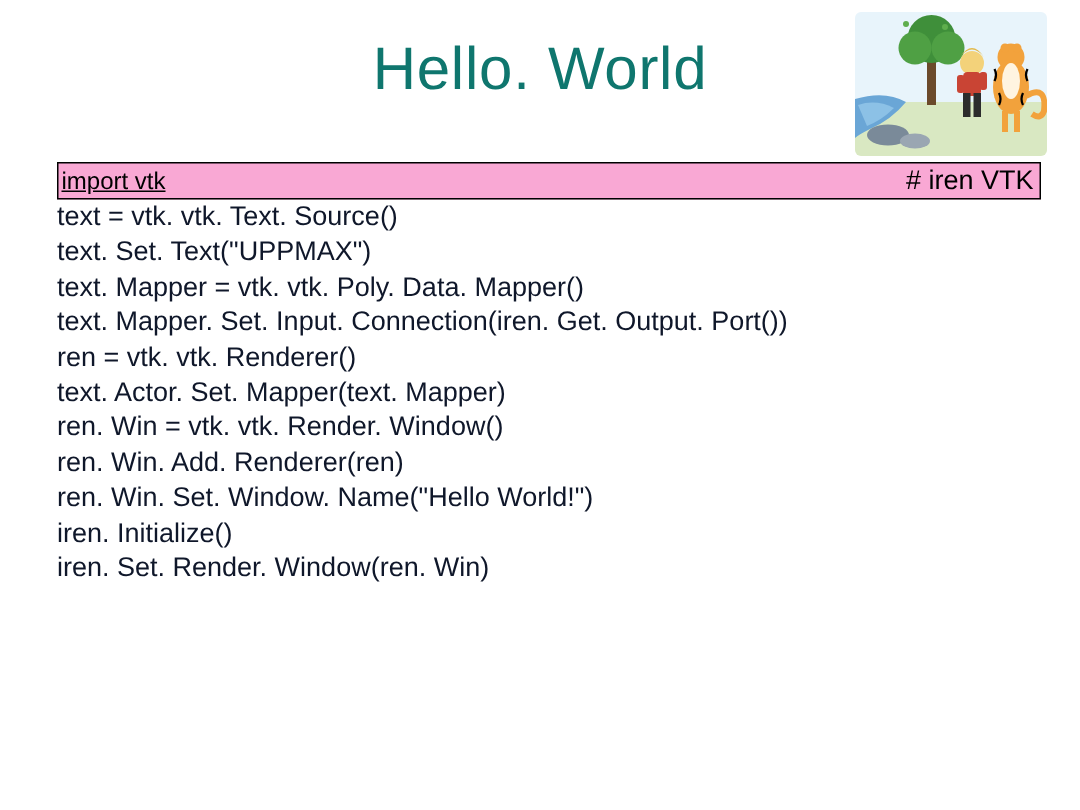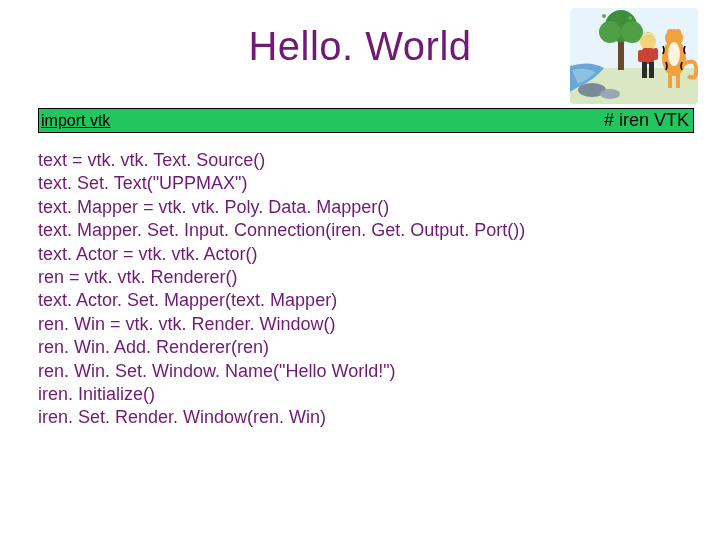--- a/index.html
+++ b/index.html
@@ -19,21 +19,21 @@
   }
   .title {
     position: absolute;
     top: 24px;
     left: 0;
     width: 100%;
     text-align: center;
     font-size: 40px;
     font-weight: 400;
     letter-spacing: 0.5px;
-    color: #701a75;
+    color: #0f766e;
   }
   .illustration {
     position: absolute;
     top: 8px;
     right: 22px;
     width: 128px;
     height: 96px;
     border-radius: 4px;
     overflow: hidden;
   }
@@ -43,28 +43,28 @@
   }
   .content {
     position: absolute;
     top: 108px;
     left: 38px;
     right: 26px;
   }
   .code-line {
     font-size: 18px;
     line-height: 1.3;
-    color: #701a75;
+    color: #0f172a;
     white-space: nowrap;
   }
   .first-line {
     border: 1px solid #000;
-    background: #22c55e;
+    background: #f9a8d4;
     padding: 1px 4px 1px 2px;
-    margin-bottom: 16px;
+    margin-bottom: 0px;
     display: flex;
     justify-content: space-between;
     align-items: baseline;
   }
   .first-line .left {
     text-decoration: underline;
   }
   .first-line .right {
     font-size: 18px;
   }
@@ -124,21 +124,20 @@
   <div class="content">
     <div class="first-line">
       <span class="left">import vtk</span>
       <span class="right"># iren VTK</span>
     </div>
     <div id="code-lines">
         <div class="code-line">text = vtk. vtk. Text. Source()</div>
         <div class="code-line">text. Set. Text("UPPMAX")</div>
         <div class="code-line">text. Mapper = vtk. vtk. Poly. Data. Mapper()</div>
         <div class="code-line">text. Mapper. Set. Input. Connection(iren. Get. Output. Port())</div>
-        <div class="code-line">text. Actor = vtk. vtk. Actor()</div>
         <div class="code-line">ren = vtk. vtk. Renderer()</div>
         <div class="code-line">text. Actor. Set. Mapper(text. Mapper)</div>
         <div class="code-line">ren. Win = vtk. vtk. Render. Window()</div>
         <div class="code-line">ren. Win. Add. Renderer(ren)</div>
         <div class="code-line">ren. Win. Set. Window. Name("Hello World!")</div>
         <div class="code-line">iren. Initialize()</div>
         <div class="code-line">iren. Set. Render. Window(ren. Win)</div>
       </div>
   </div>
 

